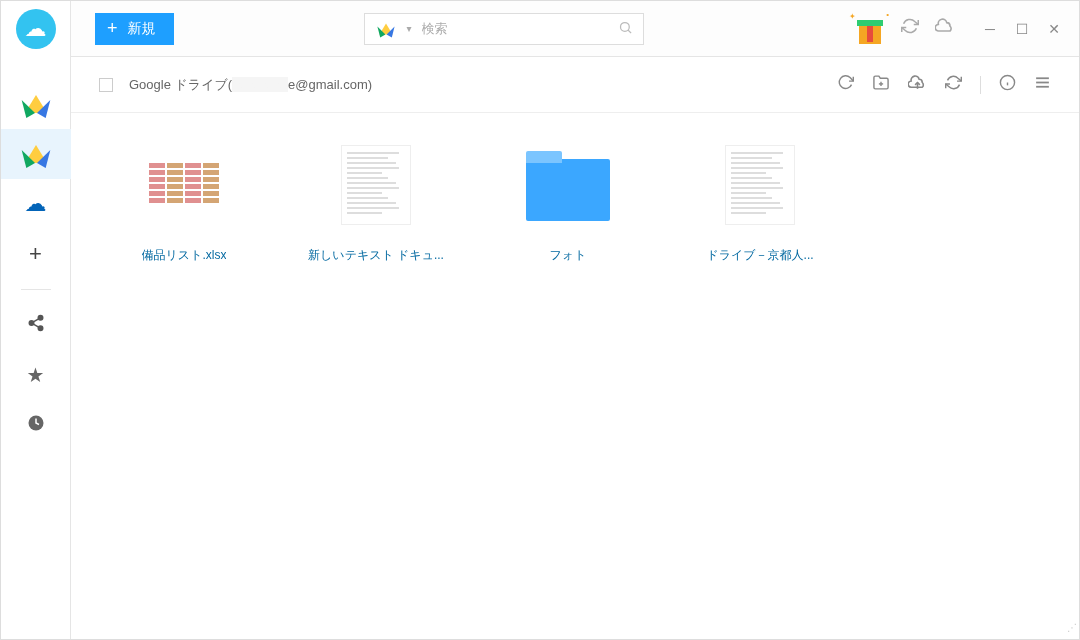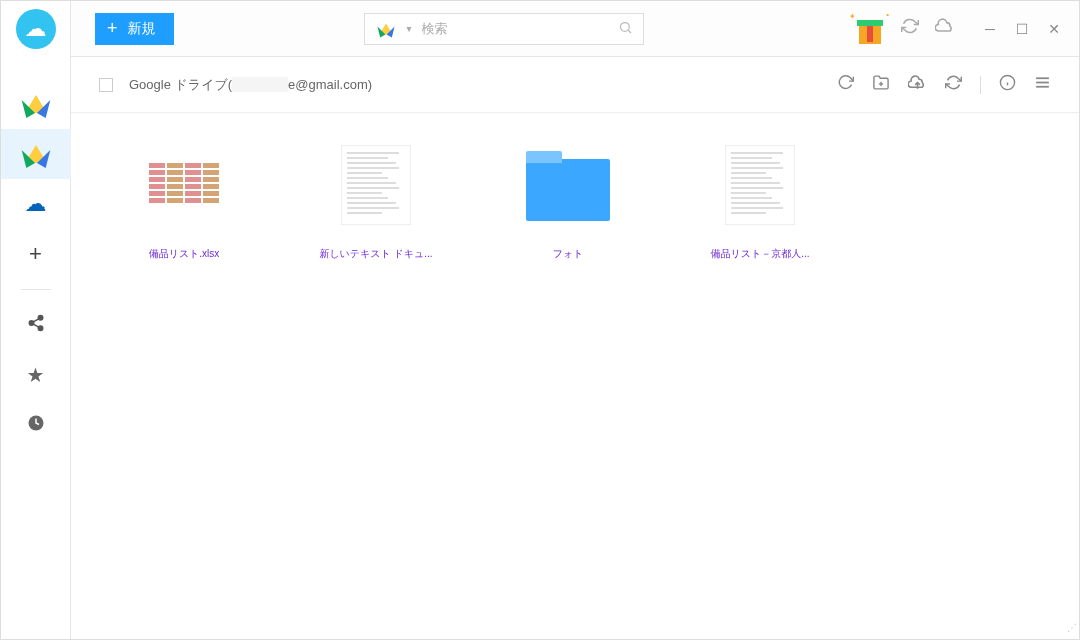--- a/index.html
+++ b/index.html
@@ -56,21 +56,21 @@
 .doc-line.s2 { width: 70%; }
 .doc-line.s3 { width: 85%; }
 .doc-line.s4 { width: 60%; }
 .doc-line.red { background: #e89; }
 .folder-shape { width: 84px; height: 62px; background: #3ba7ff; border-radius: 2px; position: relative; margin-top: 10px; }
 .folder-shape::before { content: ''; position: absolute; top: -8px; left: 0; width: 36px; height: 12px; background: #7bc5ff; border-radius: 2px 2px 0 0; }
 .xls-thumb { width: 70px; height: 44px; display: flex; flex-direction: column; gap: 2px; }
 .xls-row { display: flex; gap: 2px; height: 5px; }
 .xls-cell { flex: 1; background: #e09090; }
 .xls-cell.b { background: #d4a574; }
-.file-name { font-size: 10px; color: #6d28d9; text-align: left; max-width: 170px; white-space: nowrap; overflow: hidden; text-overflow: ellipsis; }
+.file-name { font-size: 12px; color: #0369a1; text-align: left; max-width: 170px; white-space: nowrap; overflow: hidden; text-overflow: ellipsis; }
 
 .resize-grip { position: absolute; right: 2px; bottom: 2px; width: 12px; height: 12px; cursor: nwse-resize; color: #ccc; font-size: 10px; text-align: right; line-height: 6px; }
 </style>
 </head>
 <body>
 
 <div class="sidebar">
   <div class="sidebar-logo">
     <span class="sidebar-cloud">☁</span>
   </div>
@@ -287,17 +287,17 @@
           <div class="doc-line s2"></div>
           <div class="doc-line s3"></div>
           <div class="doc-line s1"></div>
           <div class="doc-line s4"></div>
           <div class="doc-line s2"></div>
           <div class="doc-line s3"></div>
           <div class="doc-line s1"></div>
           <div class="doc-line s4"></div>
         </div>
       </div>
-      <div class="file-name">備品リスト－京都人...</div>
+      <div class="file-name">ドライブ－京都人...</div>
     </div>
   </div>
 
 <div class="resize-grip">⋰</div>
 
 </body></html>

